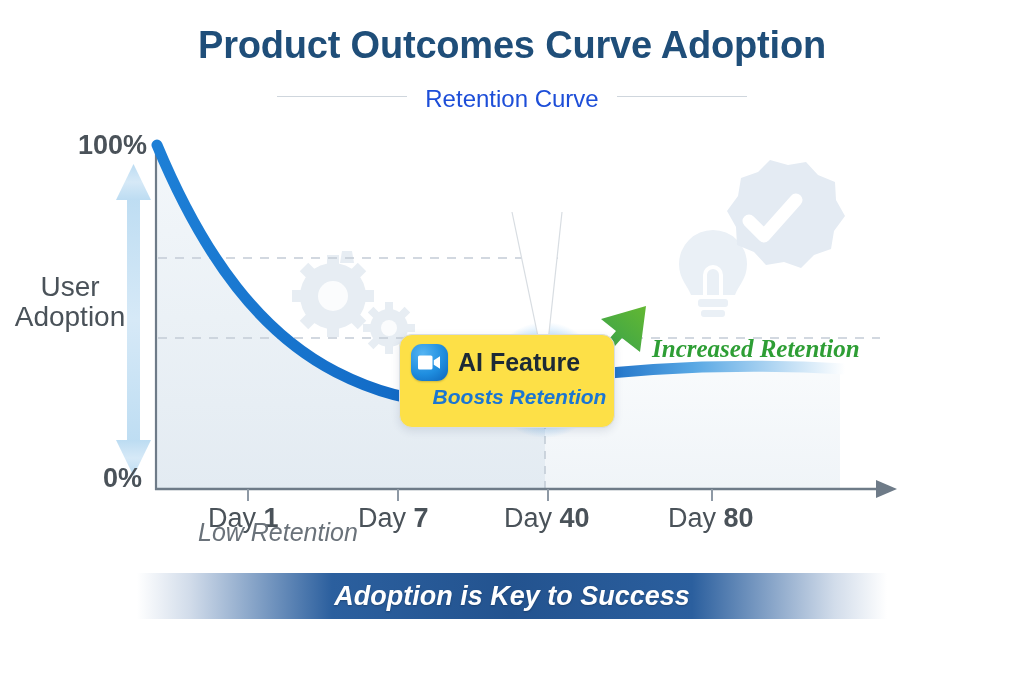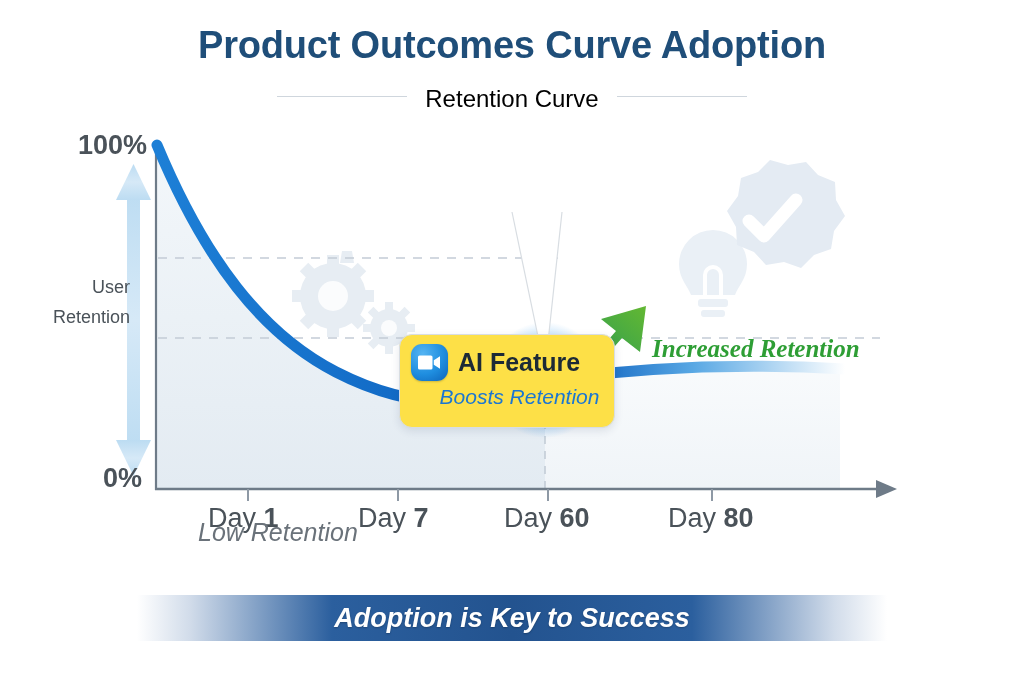--- a/index.html
+++ b/index.html
@@ -19,37 +19,37 @@
     text-align:center;
     font-size:38px;font-weight:bold;
     color:#1f4e79;
     letter-spacing:-0.2px;
   }
   #subtitle-row{
     position:absolute;left:0;top:80px;width:1024px;height:32px;
     display:flex;align-items:center;justify-content:center;gap:18px;
   }
   .sub-rule{width:130px;height:1px;background:#cfd6dd;}
-  #subtitle{font-size:24px;color:#000000;white-space:nowrap;margin-top:6px;}
+  #subtitle{font-size:24px;color:#1d4ed8;white-space:nowrap;margin-top:6px;}
 
   
   #chart{position:absolute;left:0;top:120px;width:1024px;height:430px;}
   #plot-svg{position:absolute;left:0;top:0;width:1024px;height:430px;}
 
   
   .axis-val{
     position:absolute;font-size:27px;font-weight:bold;color:#4a5259;
     white-space:nowrap;
   }
   #lbl-100{left:78px;top:10px;}
   #lbl-0{left:103px;top:343px;}
 
   #y-axis-title{
     position:absolute;left:10px;top:152px;width:120px;
-    text-align:right;font-size:18px;color:#4a5259;line-height:30px;
+    text-align:center;font-size:28px;color:#4a5259;line-height:30px;
   }
 
   .x-tick-label{
     position:absolute;top:383px;font-size:27px;color:#4a5259;white-space:nowrap;
   }
   .x-tick-label b{font-weight:bold;}
 
   
   #low-retention{
     position:absolute;left:198px;top:398px;
@@ -76,35 +76,35 @@
   }
   #ai-icon{
     width:37px;height:37px;border-radius:11px;
     background:radial-gradient(circle at 32% 26%, #54b4f2 0%, #1f8ee0 55%, #0d63b8 100%);
     display:flex;align-items:center;justify-content:center;flex:0 0 auto;
     box-shadow:0 1px 2px rgba(0,0,0,.18);
   }
   #callout-title{font-size:25px;font-weight:bold;color:#1d2a36;white-space:nowrap;}
   #callout-sub{
     position:absolute;left:0;top:50px;width:239px;text-align:center;
-    font-size:21px;font-style:italic;font-weight:normal;color:#1b76d2;white-space:nowrap;
+    font-size:21px;font-style:italic;font-weight:bold;color:#1b76d2;white-space:nowrap;
   }
 
   
   #banner{
     position:absolute;left:137px;top:573px;width:750px;height:46px;
     background:linear-gradient(to right,
       rgba(255,255,255,1) 0%,
       rgba(125,155,195,.35) 7%,
       #2b5f9e 26%,
       #23538f 50%,
       #2b5f9e 74%,
       rgba(125,155,195,.35) 93%,
       rgba(255,255,255,1) 100%);
-    display:flex;align-items:center;justify-content:center;margin-top:22px;
+    display:flex;align-items:center;justify-content:center;
   }
   #banner-text{
     font-size:27px;font-style:italic;font-weight:bold;color:#ffffff;white-space:nowrap;
     text-shadow:0 1px 2px rgba(0,0,0,.25);
   }
 
   
   .deco{position:absolute;pointer-events:none;}
 </style>
 </head>
@@ -249,34 +249,34 @@
                C600,231 578,247 550,256 Z" fill="url(#arrowGrad)"></path>
 
       <path d="M512,92 L545,250 L562,92" fill="#ffffff" stroke="#d8dde2" stroke-width="1.2"></path>
     </svg>
 
     <div class="axis-val" id="lbl-100">100%</div>
     <div class="axis-val" id="lbl-0">0%</div>
 
     <div id="y-axis-title">
       <div>User</div>
-      <div>Retention</div>
+      <div>Adoption</div>
     </div>
 
     <div class="x-tick-label" style="left:208px">
       <span>Day</span>
       <b>1</b>
     </div>
     <div class="x-tick-label" style="left:358px">
       <span>Day</span>
       <b>7</b>
     </div>
     <div class="x-tick-label" style="left:504px">
       <span>Day</span>
-      <b>60</b>
+      <b>40</b>
     </div>
     <div class="x-tick-label" style="left:668px">
       <span>Day</span>
       <b>80</b>
     </div>
 
     <div id="low-retention">Low Retention</div>
     <div id="increased-retention">Increased Retention</div>
 
     <div id="callout">

